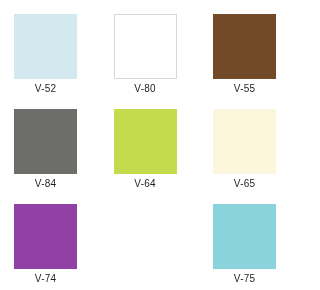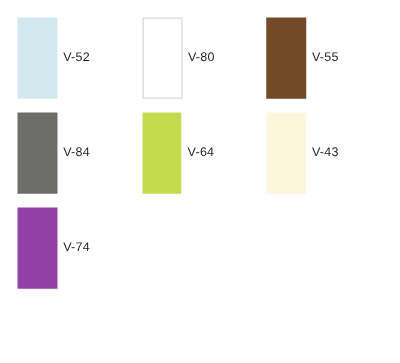--- a/index.html
+++ b/index.html
@@ -26,21 +26,21 @@
     display: flex;
     flex-direction: row;
     justify-content: space-between;
     align-items: flex-start;
     margin-bottom: 11px;
   }
 
   .swatch-cell {
     width: 63px;
     display: flex;
-    flex-direction: row;
+    flex-direction: column;
     align-items: center;
   }
 
   .swatch-chip {
     width: 63px;
     height: 65px;
     box-sizing: border-box;
     display: block;
   }
 
@@ -84,24 +84,28 @@
     <div class="swatch-cell">
       <span class="swatch-chip" style="background-color: rgb(109, 110, 106);"></span>
       <span class="swatch-label">V-84</span>
     </div>
     <div class="swatch-cell">
       <span class="swatch-chip" style="background-color: rgb(197, 219, 78);"></span>
       <span class="swatch-label">V-64</span>
     </div>
     <div class="swatch-cell">
       <span class="swatch-chip" style="background-color: rgb(252, 246, 221);"></span>
-      <span class="swatch-label">V-43</span>
+      <span class="swatch-label">V-65</span>
     </div>
   </div>
 
   <div class="swatch-row">
     <div class="swatch-cell">
       <span class="swatch-chip" style="background-color: rgb(145, 65, 166);"></span>
       <span class="swatch-label">V-74</span>
     </div>
+    <div class="swatch-cell">
+      <span class="swatch-chip" style="background-color: rgb(138, 210, 220);"></span>
+      <span class="swatch-label">V-75</span>
+    </div>
   </div>
 
 </div>
 
 </body></html>

